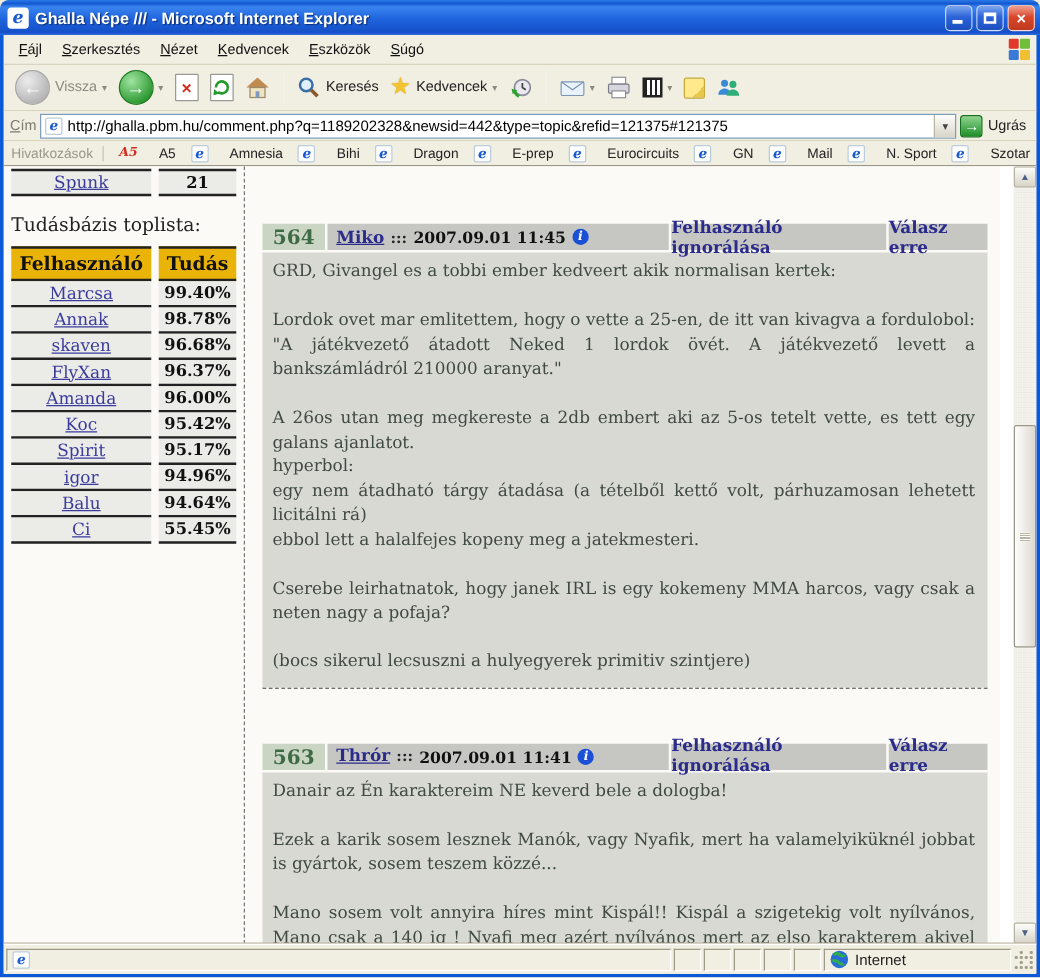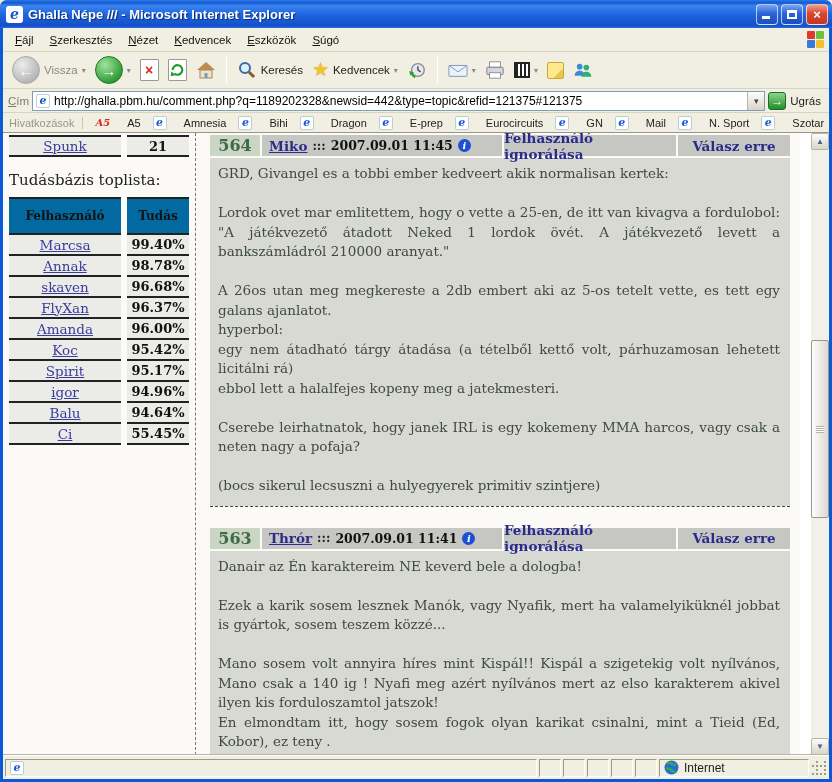--- a/index.html
+++ b/index.html
@@ -80,38 +80,38 @@
   
   .content { flex:1; display:flex; background:#fbfaf6; overflow:hidden; }
   .sidebar { width:193px; flex:0 0 193px; border-right:1px dashed #777; padding:2px 6px 0 6px;
     font-family:"DejaVu Serif",serif; overflow:hidden; }
   .mini-table, .top-table { display:grid; grid-template-columns:112px 62px; column-gap:6px; }
   .mini-cell { background:#ebebe7; border-top:2px solid #222; border-bottom:2px solid #222;
     height:22px; display:flex; align-items:center; justify-content:center; }
   .side-link { color:#3b3b9e; text-decoration:underline; font-size:13.5px; }
   .side-val { font-weight:bold; font-size:13px; color:#111; }
   .toplist-title { margin:14px 0 8px 0; font-size:15px; color:#222; }
-  .th-cell { background:#0369a1; border-top:2px solid #222; border-bottom:2px solid #222;
-    height:38px; display:flex; align-items:center; justify-content:center; font-weight:bold; font-size:12px; color:#111; }
+  .th-cell { background:#eab308; border-top:2px solid #222; border-bottom:2px solid #222;
+    height:28px; display:flex; align-items:center; justify-content:center; font-weight:bold; font-size:15px; color:#111; }
   .td-cell { background:#ebebe7; border-bottom:2px solid #222; height:21px;
     display:flex; align-items:center; justify-content:center; }
 
   .main { flex:1; padding:2px 10px 0 14px; overflow:hidden; }
-  .post { border-bottom:1px dashed #444; margin-bottom:21px; }
+  .post { border-bottom:1px dashed #444; margin-bottom:21px;margin-top:44px; }
   .post-header { display:flex; gap:2px; height:21px; margin-bottom:2px; font-family:"DejaVu Serif",serif; }
   .ph-cell { display:flex; align-items:center; }
   .ph-num { width:50px; justify-content:center; background:#cbd5c3; color:#3e6a46; font-weight:bold; font-size:16px; }
   .ph-author { flex:1; background:#c6c6c2; padding-left:7px; gap:5px; }
   .author-link { color:#2b2b8c; font-weight:bold; font-size:13.5px; text-decoration:underline; }
   .ph-sep { font-size:12px; font-weight:bold; color:#222; }
   .ph-time { font-size:12.5px; font-weight:bold; color:#111; }
   .info-ico { width:13px; height:13px; border-radius:50%; background:#1a4fd6; color:#fff;
     font:italic bold 10px/13px "DejaVu Serif",serif; text-align:center; }
   .ph-ignore { width:172px; justify-content:center; background:#c6c6c2; }
-  .ph-reply { width:112px; justify-content:center; background:#c6c6c2; }
+  .ph-reply { width:79px; justify-content:center; background:#c6c6c2; }
   .hdr-link { color:#2b2b8c; font-weight:bold; font-size:13.5px; }
   .post-body { background:#d9d9d4; padding:6px 10px 10px 8px; font-family:"DejaVu Serif",serif;
     font-size:13.5px; line-height:19.5px; color:#3f4a42; white-space:pre-wrap; text-align:justify; }
 
   .gutter { width:11px; flex:0 0 11px; background:#fff; }
   .scrollbar { width:18px; flex:0 0 18px; display:flex; flex-direction:column; background:
     repeating-conic-gradient(#f6f5f0 0% 25%, #edebe4 0% 50%) 0 0/2px 2px; }
   .sb-btn { height:17px; flex:0 0 17px; background:linear-gradient(180deg,#fdfdfb,#d8d4c8);
     border:1px solid #b8b4a2; border-radius:2px; display:flex; align-items:center; justify-content:center;
     font-size:8px; color:#4d6185; }

